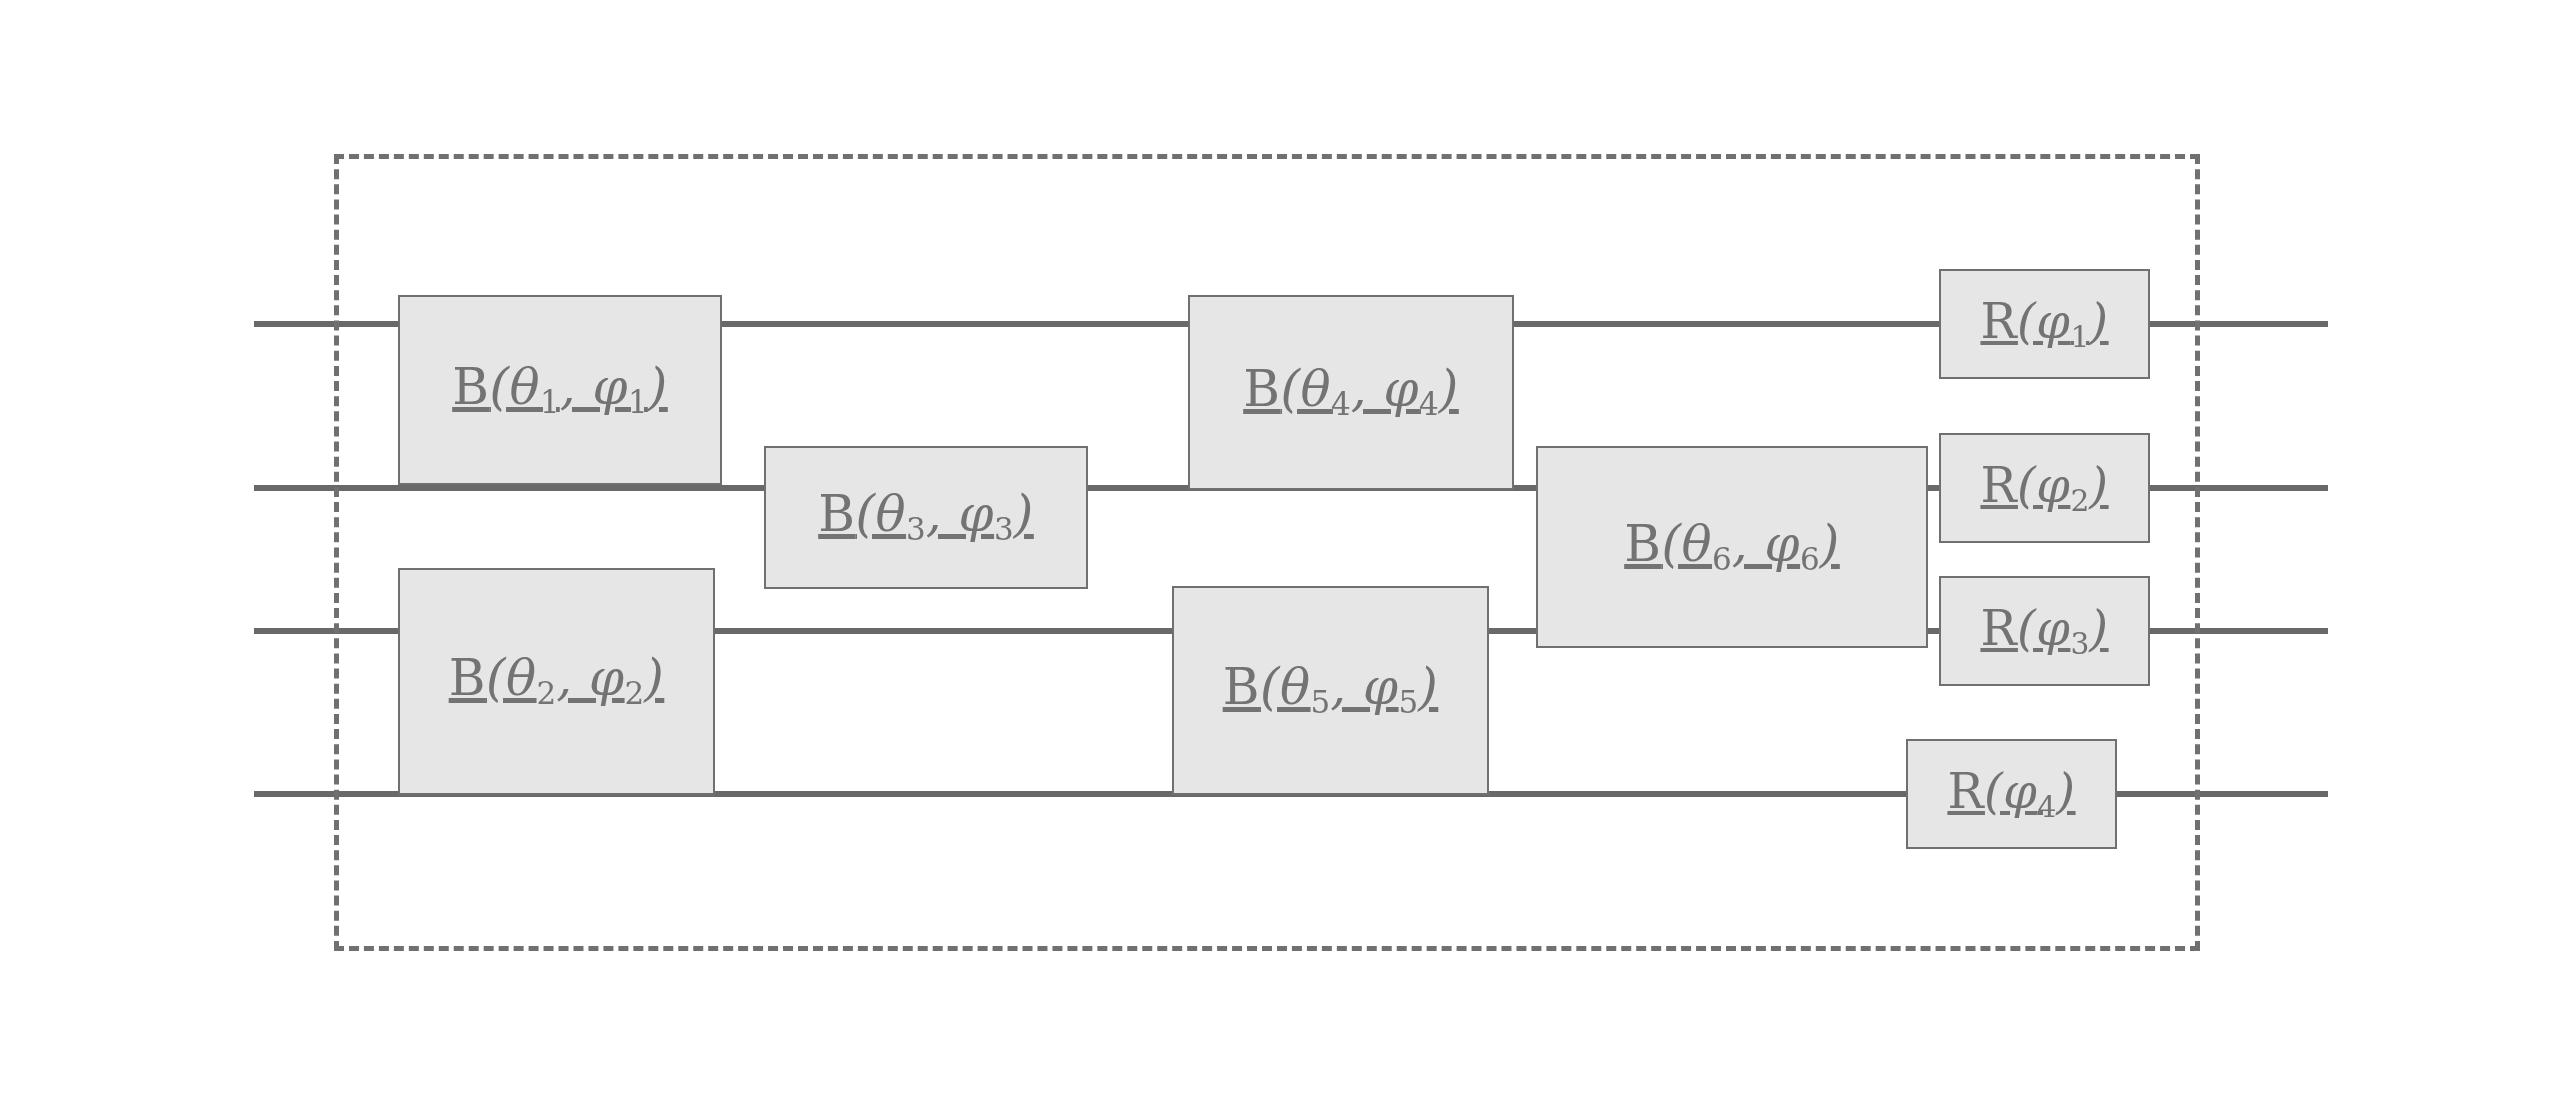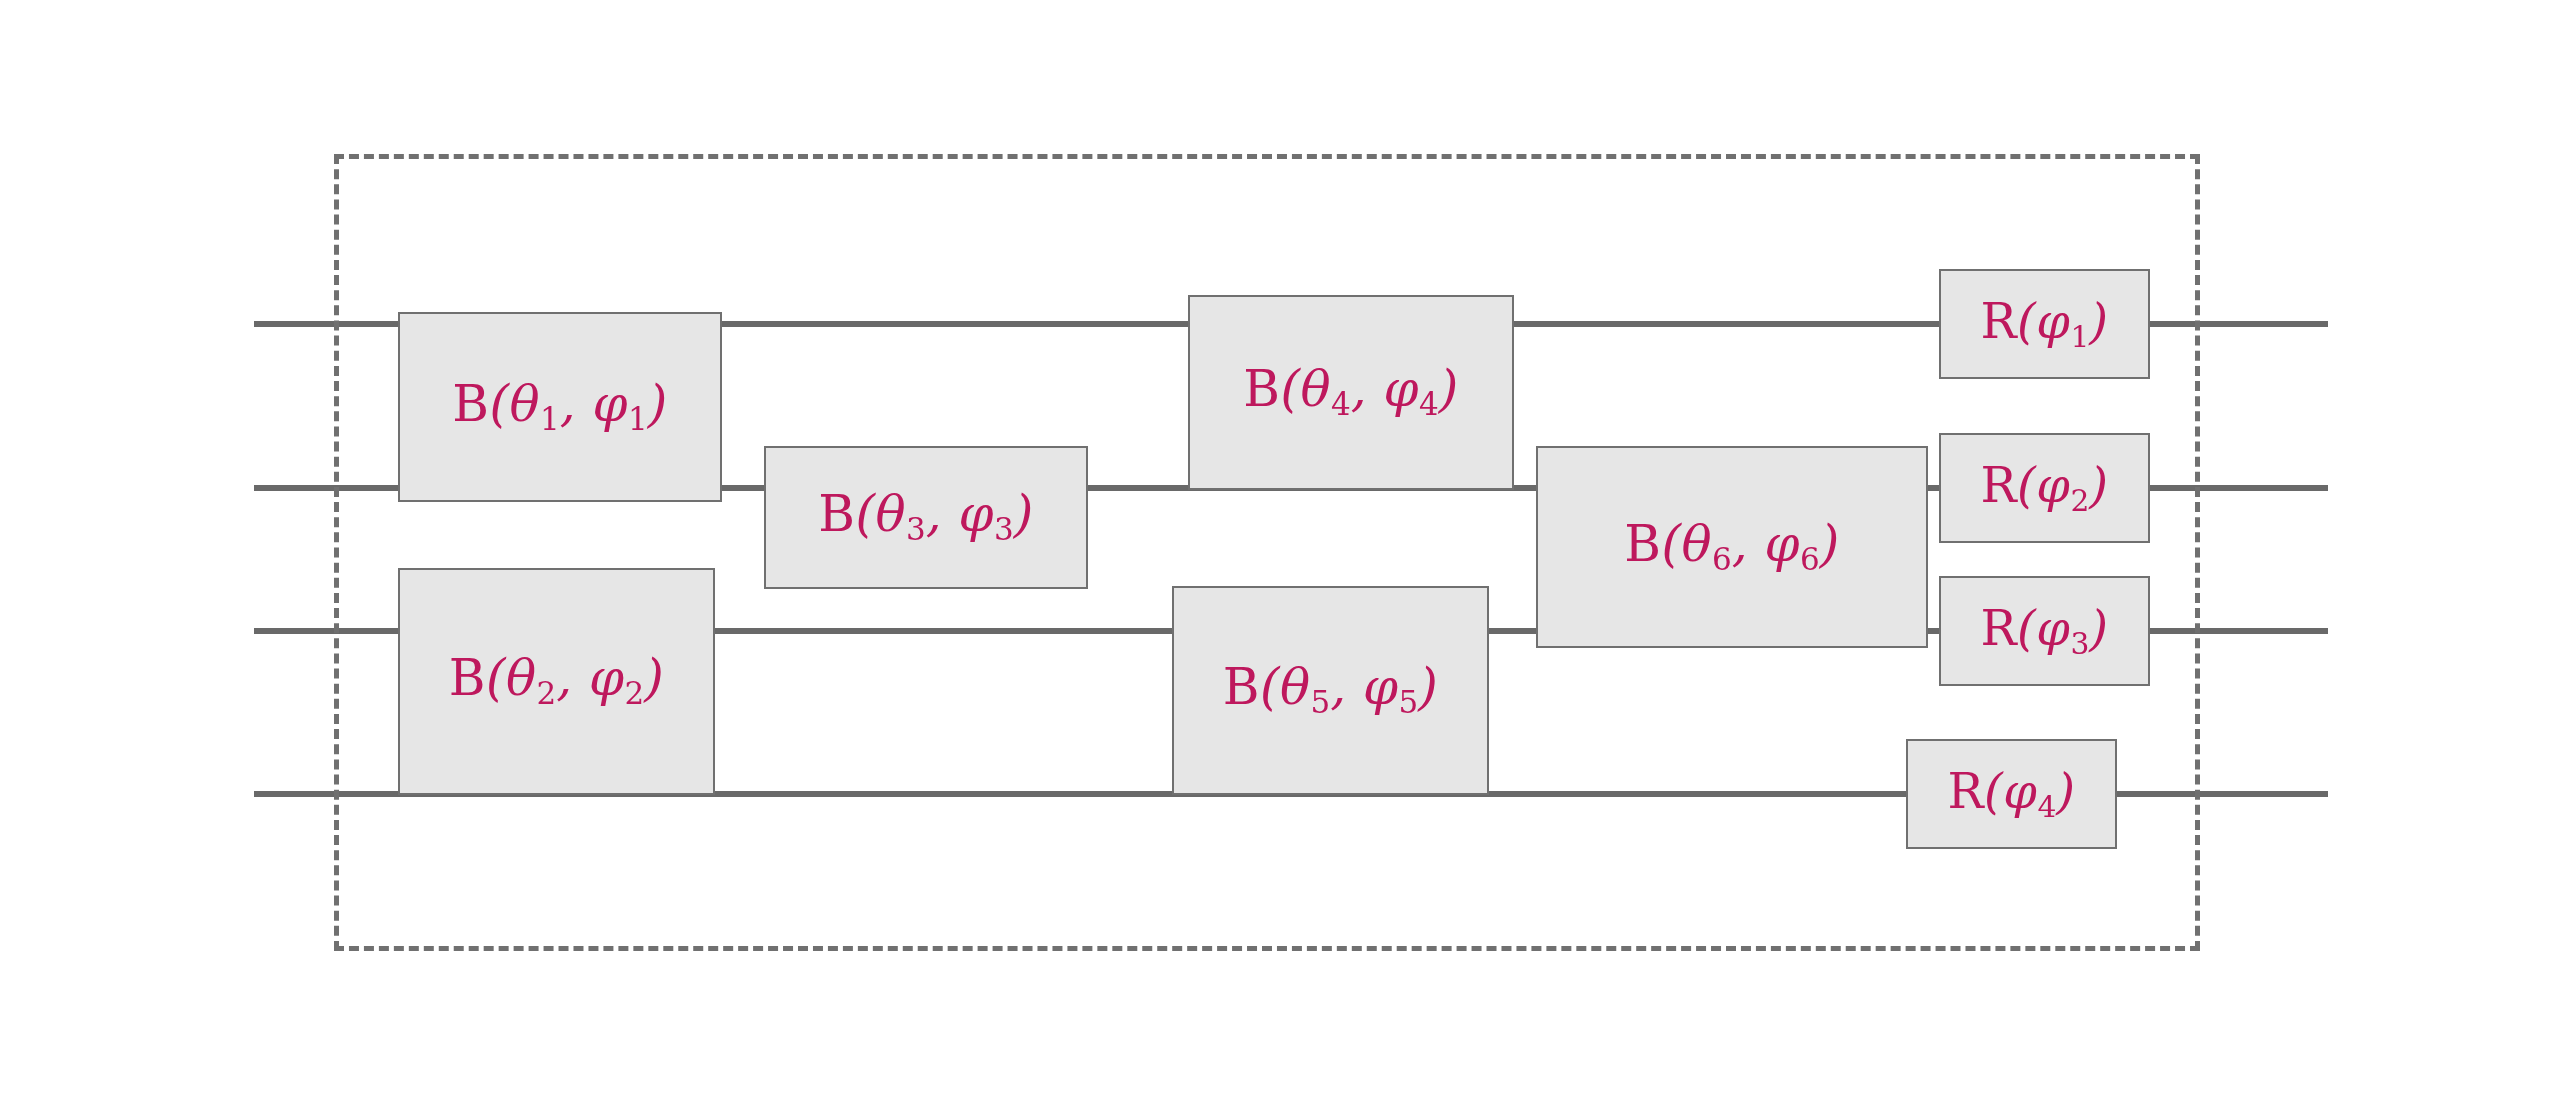--- a/index.html
+++ b/index.html
@@ -33,24 +33,25 @@
     background: #e6e6e6;
     border: 2.9px solid #707070;
     box-sizing: border-box;
     display: flex;
     align-items: center;
     justify-content: center;
   }
   .gate-label {
     font-family: "DejaVu Serif", serif;
     font-style: italic;
-    color: #be185d;
+    color: #737373;
     white-space: nowrap;
     line-height: 1;
     letter-spacing: 0.5px;
+    text-decoration: underline;
   }
   .gate-b .gate-label { font-size: 50px; }
   .gate-r .gate-label { font-size: 48px; }
   .gate-label .sub {
     font-size: 0.62em;
     vertical-align: -0.30em;
     font-style: normal;
     letter-spacing: 0;
   }
   .gate-label .fnc {
@@ -65,21 +66,21 @@
   <div id="wire-layer">
       <div class="wire" style="left: 254px; top: 321px; width: 2074px; background: rgb(105, 105, 105);"></div>
       <div class="wire" style="left: 254px; top: 485px; width: 2074px; background: rgb(105, 105, 105);"></div>
       <div class="wire" style="left: 254px; top: 628px; width: 2074px; background: rgb(105, 105, 105);"></div>
       <div class="wire" style="left: 254px; top: 791px; width: 2074px; background: rgb(105, 105, 105);"></div>
     </div>
 
   <div class="dashed-box" id="dashed-region" style="left: 334px; top: 154px; width: 1866px; height: 797px; border-color: rgb(112, 112, 112);"></div>
 
   <div id="gate-layer">
-      <div class="gate gate-b" style="left: 398px; top: 312px; width: 324px; height: 190px; background: rgb(230, 230, 230); border-color: rgb(112, 112, 112);">
+      <div class="gate gate-b" style="left: 398px; top: 295px; width: 324px; height: 190px; background: rgb(230, 230, 230); border-color: rgb(112, 112, 112);">
         <span class="gate-label"><span class="fnc">B</span>(θ<span class="sub">1</span>, φ<span class="sub">1</span>)</span>
       </div>
       <div class="gate gate-b" style="left: 398px; top: 568px; width: 317px; height: 227px; background: rgb(230, 230, 230); border-color: rgb(112, 112, 112);">
         <span class="gate-label"><span class="fnc">B</span>(θ<span class="sub">2</span>, φ<span class="sub">2</span>)</span>
       </div>
       <div class="gate gate-b" style="left: 764px; top: 446px; width: 324px; height: 143px; background: rgb(230, 230, 230); border-color: rgb(112, 112, 112);">
         <span class="gate-label"><span class="fnc">B</span>(θ<span class="sub">3</span>, φ<span class="sub">3</span>)</span>
       </div>
       <div class="gate gate-b" style="left: 1152px; top: 295px; width: 326px; height: 195px; background: rgb(230, 230, 230); border-color: rgb(112, 112, 112); margin-left: 36px;">
         <span class="gate-label"><span class="fnc">B</span>(θ<span class="sub">4</span>, φ<span class="sub">4</span>)</span>

